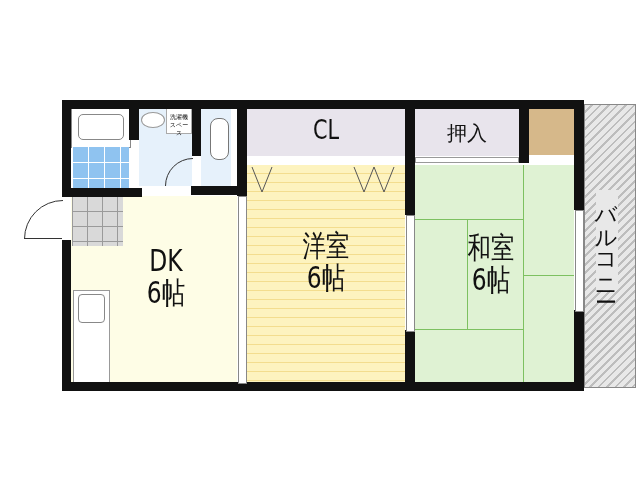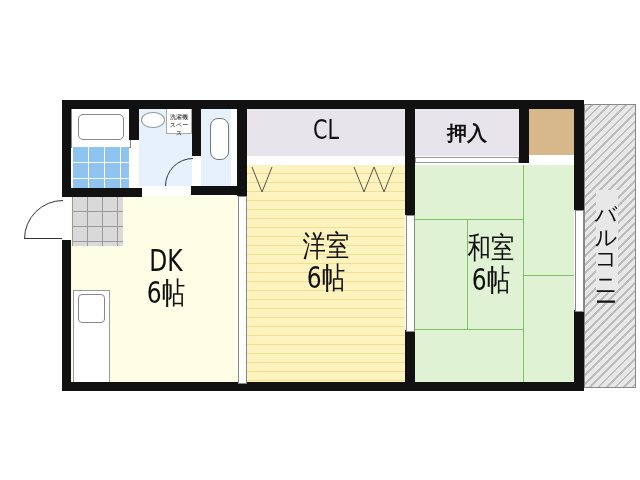--- a/index.html
+++ b/index.html
@@ -50,21 +50,21 @@
   <svg class="abs" style="left:231px;top:165px;" width="158" height="30">
     <polyline points="5,2 15,27 25,2" fill="none" stroke="#555" stroke-width="1"></polyline>
     <polyline points="107,2 117,27 127,2 137,27 147,2" fill="none" stroke="#555" stroke-width="1"></polyline>
   </svg>
   <div class="room-label" style="left:240px;top:230px;width:140px;">
     <div>洋室</div>
     <div>6帖</div>
   </div>
 
   <div class="abs" style="left:399px;top:108px;width:104px;height:48px;background:#e8e4ec;"></div>
-  <div class="closet-label" style="left:399px;top:120px;width:104px;font-size:20px;font-weight:bold;">押入</div>
+  <div class="closet-label" style="left:399px;top:120px;width:104px;font-size:20px;">押入</div>
   <div class="abs" style="left:399px;top:157px;width:104px;height:6px;background:#fff;border:1px solid #999;box-sizing:border-box;"></div>
   <div class="abs" style="left:513px;top:108px;width:45px;height:47px;background:#d6b88a;"></div>
 
   <div class="abs tatami" style="left:399px;top:165px;width:159px;height:217px;"></div>
   <div class="tline" style="left:507px;top:165px;width:1px;height:217px;"></div>
   <div class="tline" style="left:399px;top:219px;width:108px;height:1px;"></div>
   <div class="tline" style="left:451px;top:219px;width:1px;height:110px;"></div>
   <div class="tline" style="left:399px;top:329px;width:108px;height:1px;"></div>
   <div class="tline" style="left:507px;top:275px;width:51px;height:1px;"></div>
   <div class="room-label" style="left:405px;top:232px;width:140px;">

